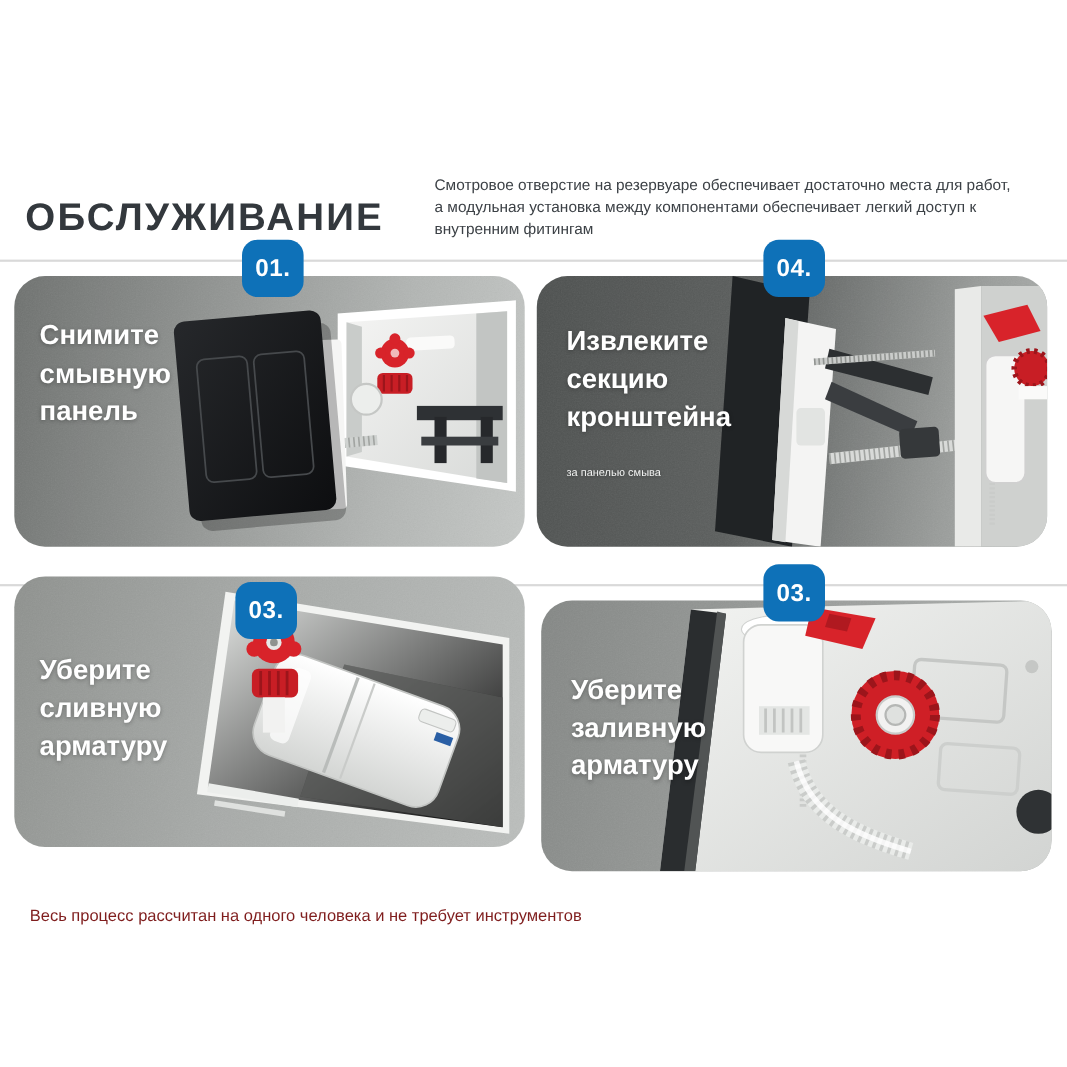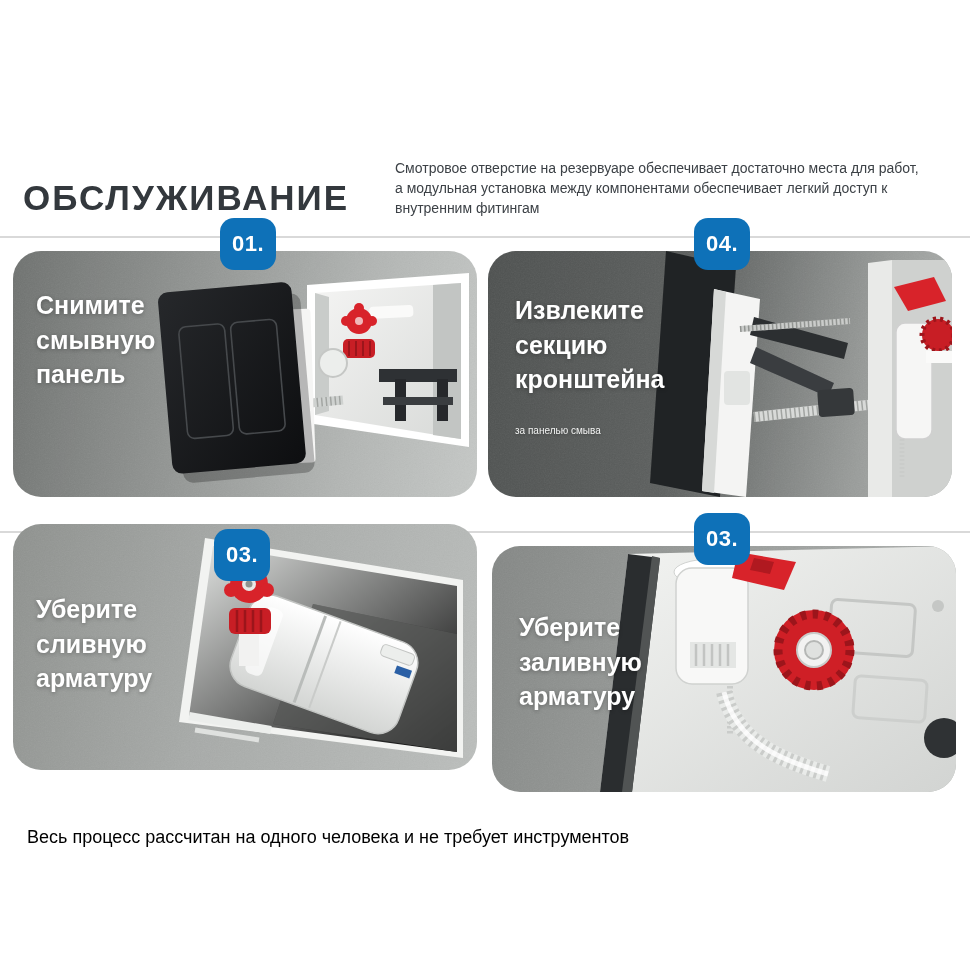--- a/index.html
+++ b/index.html
@@ -44,21 +44,21 @@
   .badge{
     position:absolute;width:56px;height:52px;border-radius:14px;
     background:#0e71b8;z-index:3;display:flex;align-items:center;justify-content:center;
     color:#ffffff;font-weight:700;font-size:22px;letter-spacing:.5px;
   }
   .badge.b1{left:220px;top:218px;}
   .badge.b2{left:694px;top:218px;}
   .badge.b3{left:214px;top:513px;margin-top:16px;}
   .badge.b4{left:694px;top:513px;}
   .footer-note{
-    position:absolute;left:27px;top:809px;font-size:18px;color:#000000;z-index:2;text-align:right;
+    position:absolute;left:27px;top:809px;font-size:15px;color:#7f1d1d;z-index:2;text-align:right;
   }
 </style>
 </head>
 <body>
 
 <h1 class="page-title">ОБСЛУЖИВАНИЕ</h1>
 <p class="page-desc">Смотровое отверстие на резервуаре обеспечивает достаточно места для работ, а модульная установка между компонентами обеспечивает легкий доступ к внутренним фитингам</p>
 
 <div class="sep row1"></div>
 <div class="sep row2"></div>

